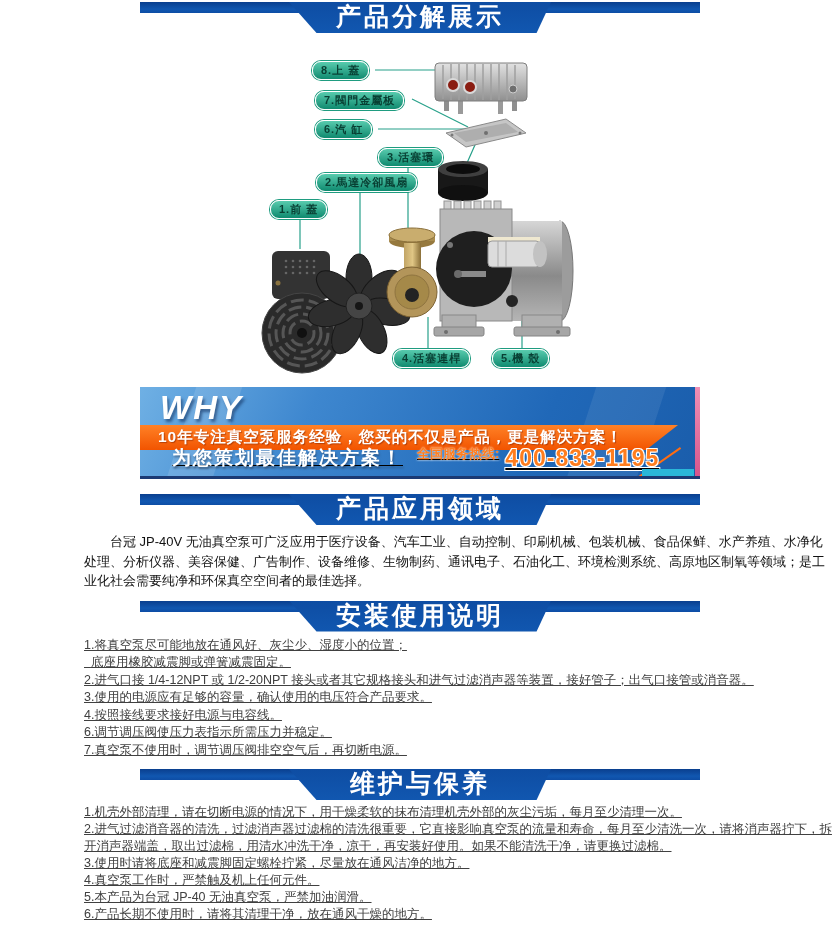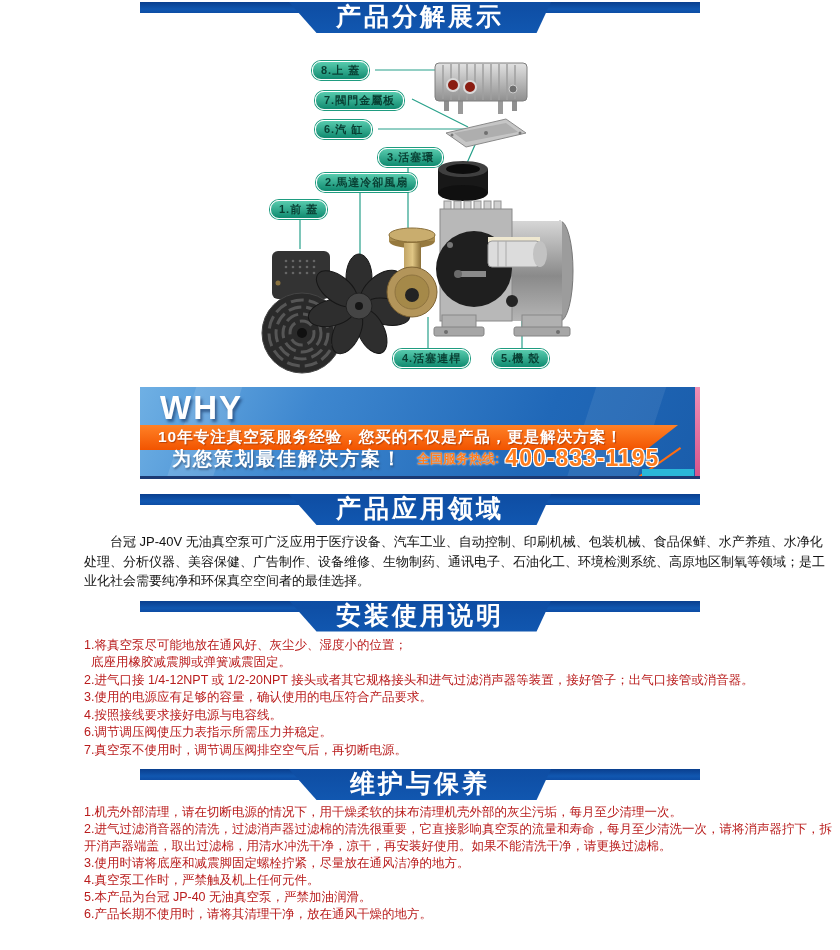--- a/index.html
+++ b/index.html
@@ -26,46 +26,46 @@
         padding:0 8px;background:linear-gradient(#58cbae,#0f8a6f);
         border:1px solid #fff;box-shadow:0 0 0 1px #1f9c80;border-radius:9px;
         color:#083f33;font-size:11px;font-weight:bold;letter-spacing:1px;white-space:nowrap;}
 
   
   .why{position:relative;width:560px;height:92px;margin:6px auto 0;overflow:hidden;
        background:linear-gradient(115deg,#6fb0e4 0%,#3e87cf 30%,#2068b8 70%,#1a5dab 100%);}
   .streak{position:absolute;top:-10px;height:120px;background:rgba(255,255,255,.12);transform:skewX(-18deg);}
   .streak.s1{left:40px;width:46px;} .streak.s2{left:440px;width:70px;background:rgba(255,255,255,.08);}
   .why-row1{position:relative;display:flex;align-items:center;padding:6px 0 0 20px;}
-  .why-word{font-size:33px;font-weight:bold;color:#fff;letter-spacing:2px;
+  .why-word{font-size:33px;font-style:italic;font-weight:bold;color:#fff;letter-spacing:2px;
             line-height:30px;text-shadow:2px 3px 3px rgba(10,35,80,.55);}
   .why-headline{margin-left:10px;font-size:16px;font-weight:bold;color:#fff;letter-spacing:.5px;
             text-shadow:1px 2px 1px rgba(20,50,100,.65);}
   .why-ribbon{position:absolute;left:0;top:38px;width:538px;height:25px;box-sizing:border-box;
             background:linear-gradient(#ff8126,#f25400);
             clip-path:polygon(0 0,100% 0,calc(100% - 32px) 100%,0 100%);
             display:flex;align-items:center;padding-left:18px;
             font-size:15.5px;font-weight:bold;color:#fff;letter-spacing:1px;
             text-shadow:1px 1px 1px rgba(120,30,0,.5);}
   .why-diag{position:absolute;right:20px;top:60px;width:112px;height:2px;background:#ff6d12;
             transform:rotate(-35deg);transform-origin:right top;}
-  .why-row3{position:absolute;left:32px;bottom:7px;display:flex;align-items:center;}
+  .why-row3{position:absolute;left:32px;bottom:7px;display:flex;align-items:flex-start;text-decoration:underline;}
   .why-slogan{font-size:19px;font-weight:bold;color:#fff;letter-spacing:2px;
             text-shadow:1px 2px 2px rgba(40,60,90,.55);}
   .why-hotlabel{margin-left:14px;font-size:13px;font-weight:bold;color:#ff7d1e;text-shadow:0 0 2px #fff;}
   .why-hotnum{margin-left:6px;font-size:23px;font-weight:bold;color:#ff7d1e;letter-spacing:1px;
             text-shadow:1px 1px 0 #fff,-1px -1px 0 #fff,1px -1px 0 #fff,-1px 1px 0 #fff;}
   .why-pink{position:absolute;right:0;top:0;bottom:0;width:5px;
             background:linear-gradient(#ef8fb4,#d6548b);}
   .why-chip{position:absolute;right:6px;bottom:2px;width:52px;height:8px;background:#2ab7d9;}
   .why-base{position:absolute;left:0;right:0;bottom:0;height:3px;background:#1b3a74;}
 
   
   .app-para{margin:7px 8px 0 84px;font-size:13px;line-height:19.5px;color:#111;text-indent:26px;}
-  .list{margin:5px 8px 0 84px;font-size:12.5px;color:#b91c1c;}
+  .list{margin:5px 8px 0 84px;font-size:12.5px;color:#404040;text-decoration:underline;}
   .list.install .line{line-height:17.5px;white-space:pre-wrap;}
   .list.maint{margin-top:4px;}
   .list.maint .line{line-height:17px;white-space:pre-wrap;}
 </style>
 </head>
 <body>
 
 <div class="page">
 
   <div class="sec-banner">

